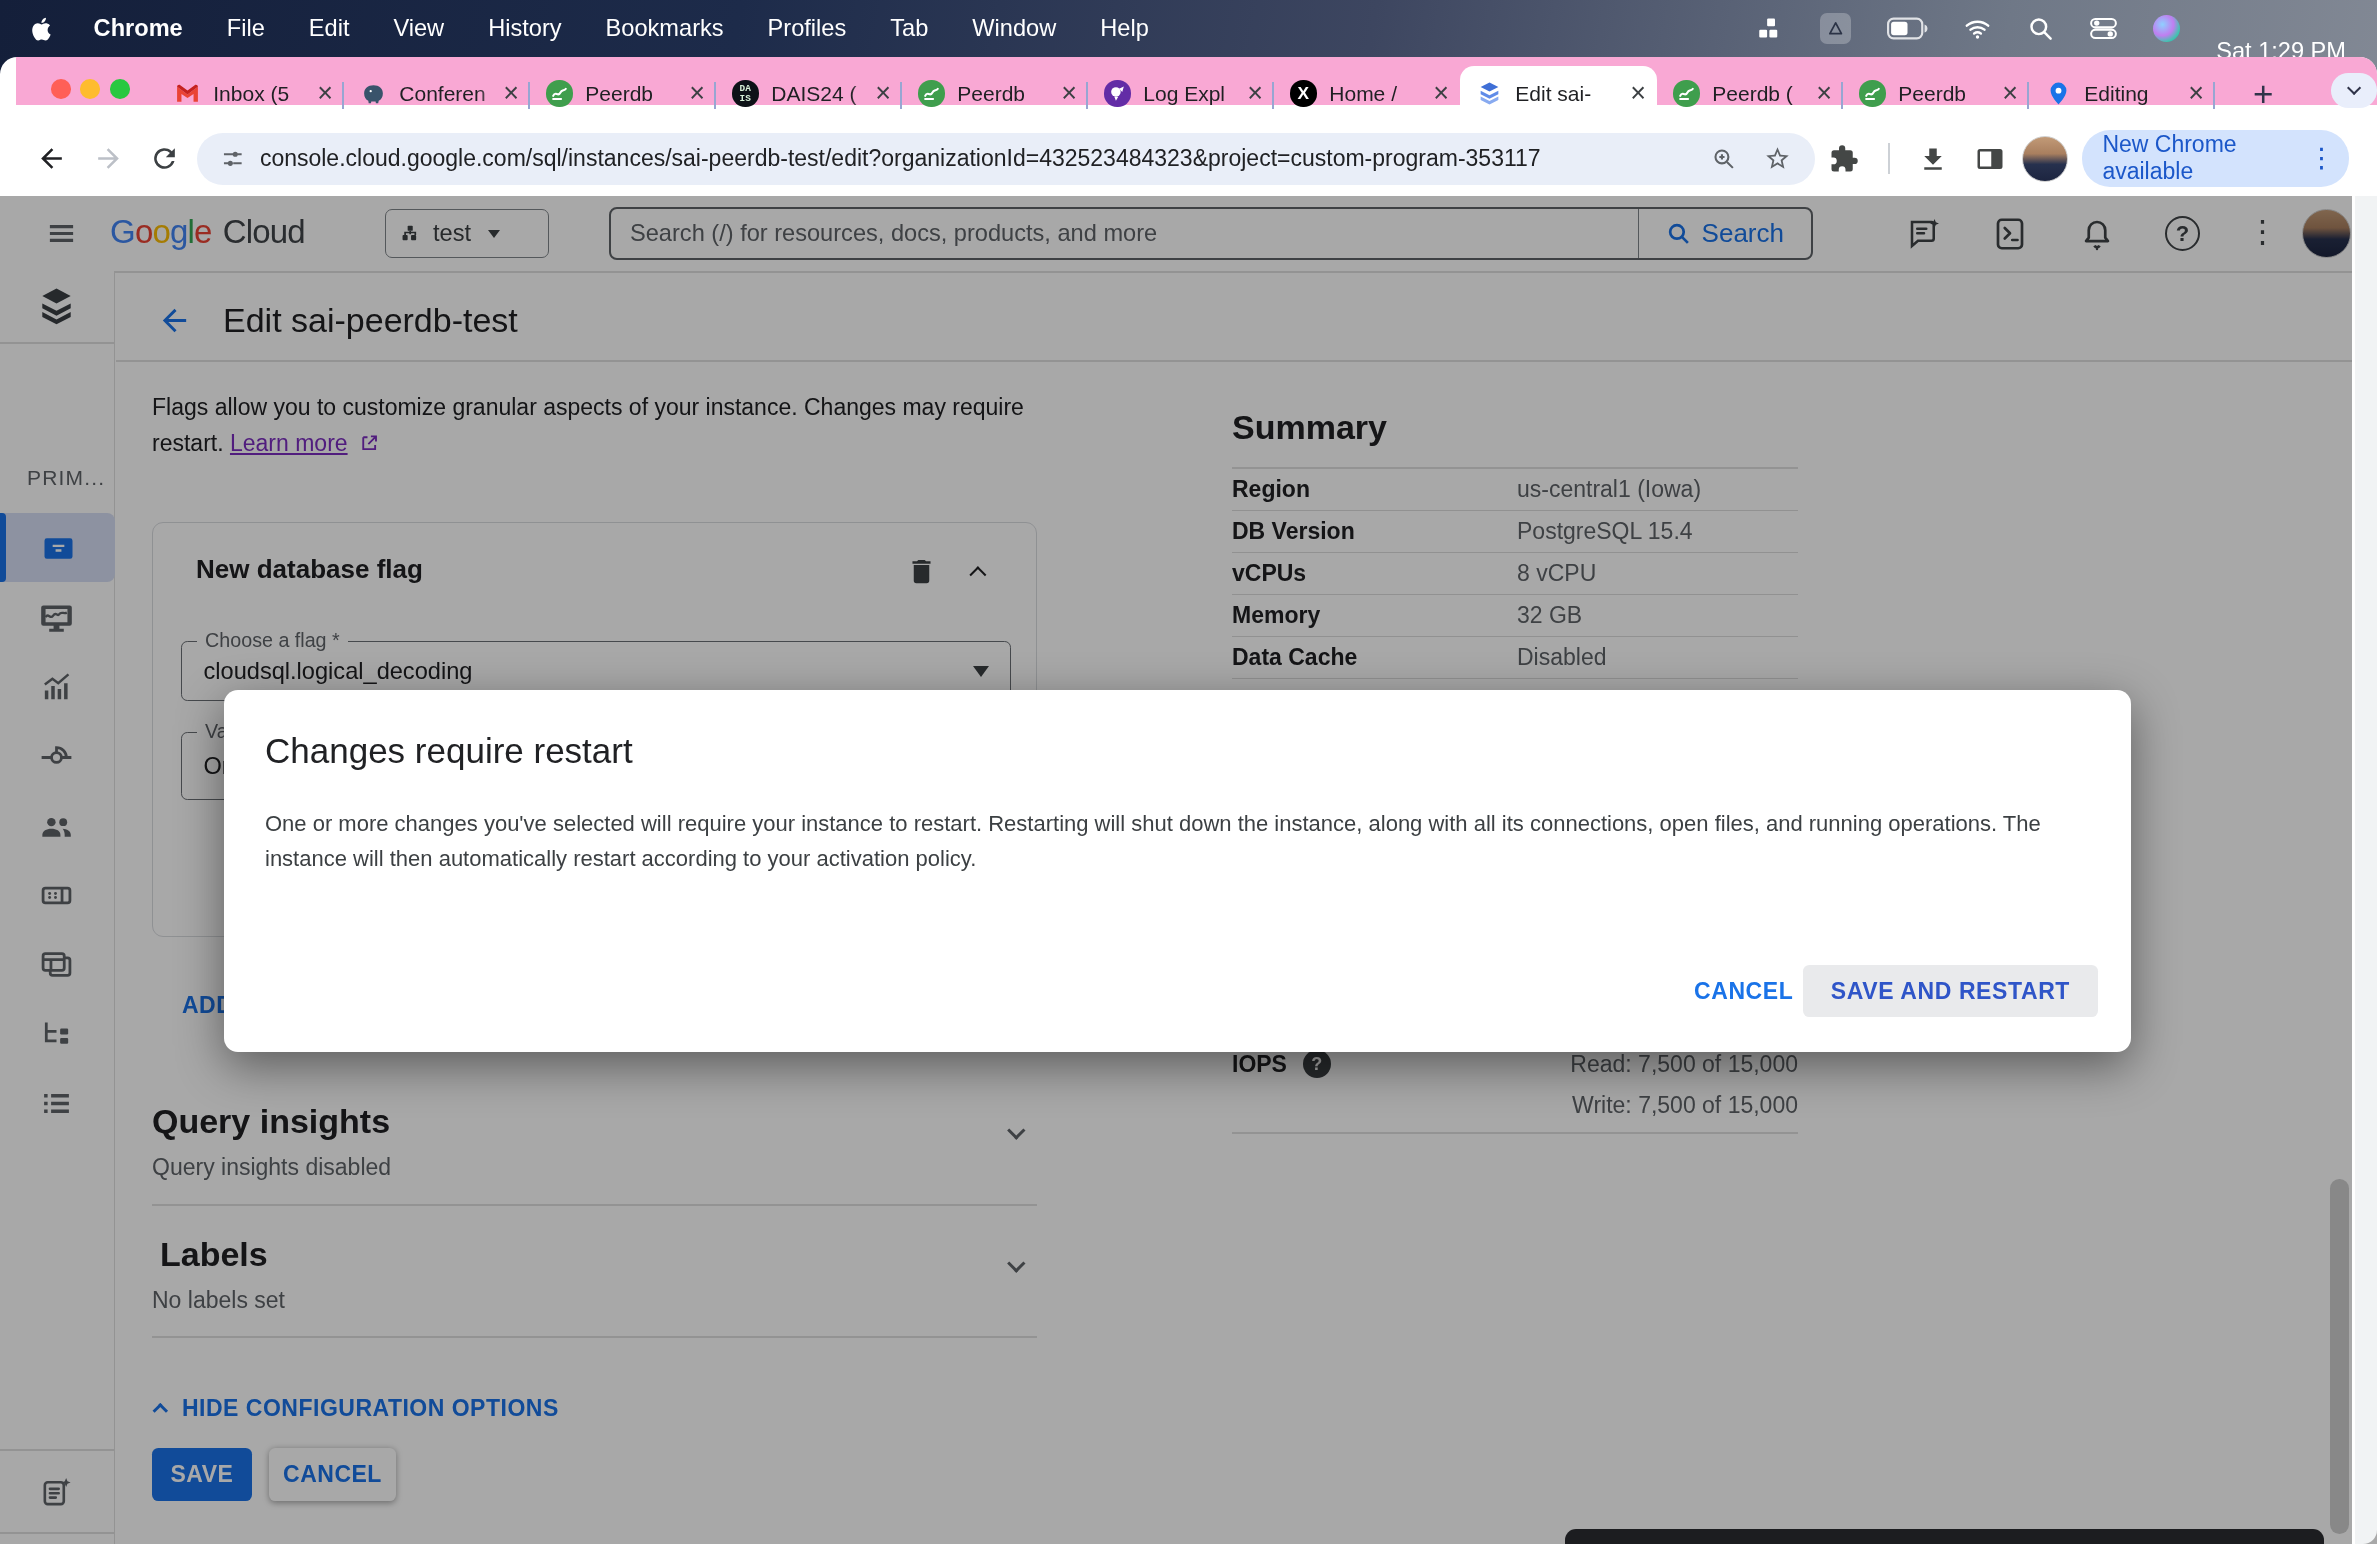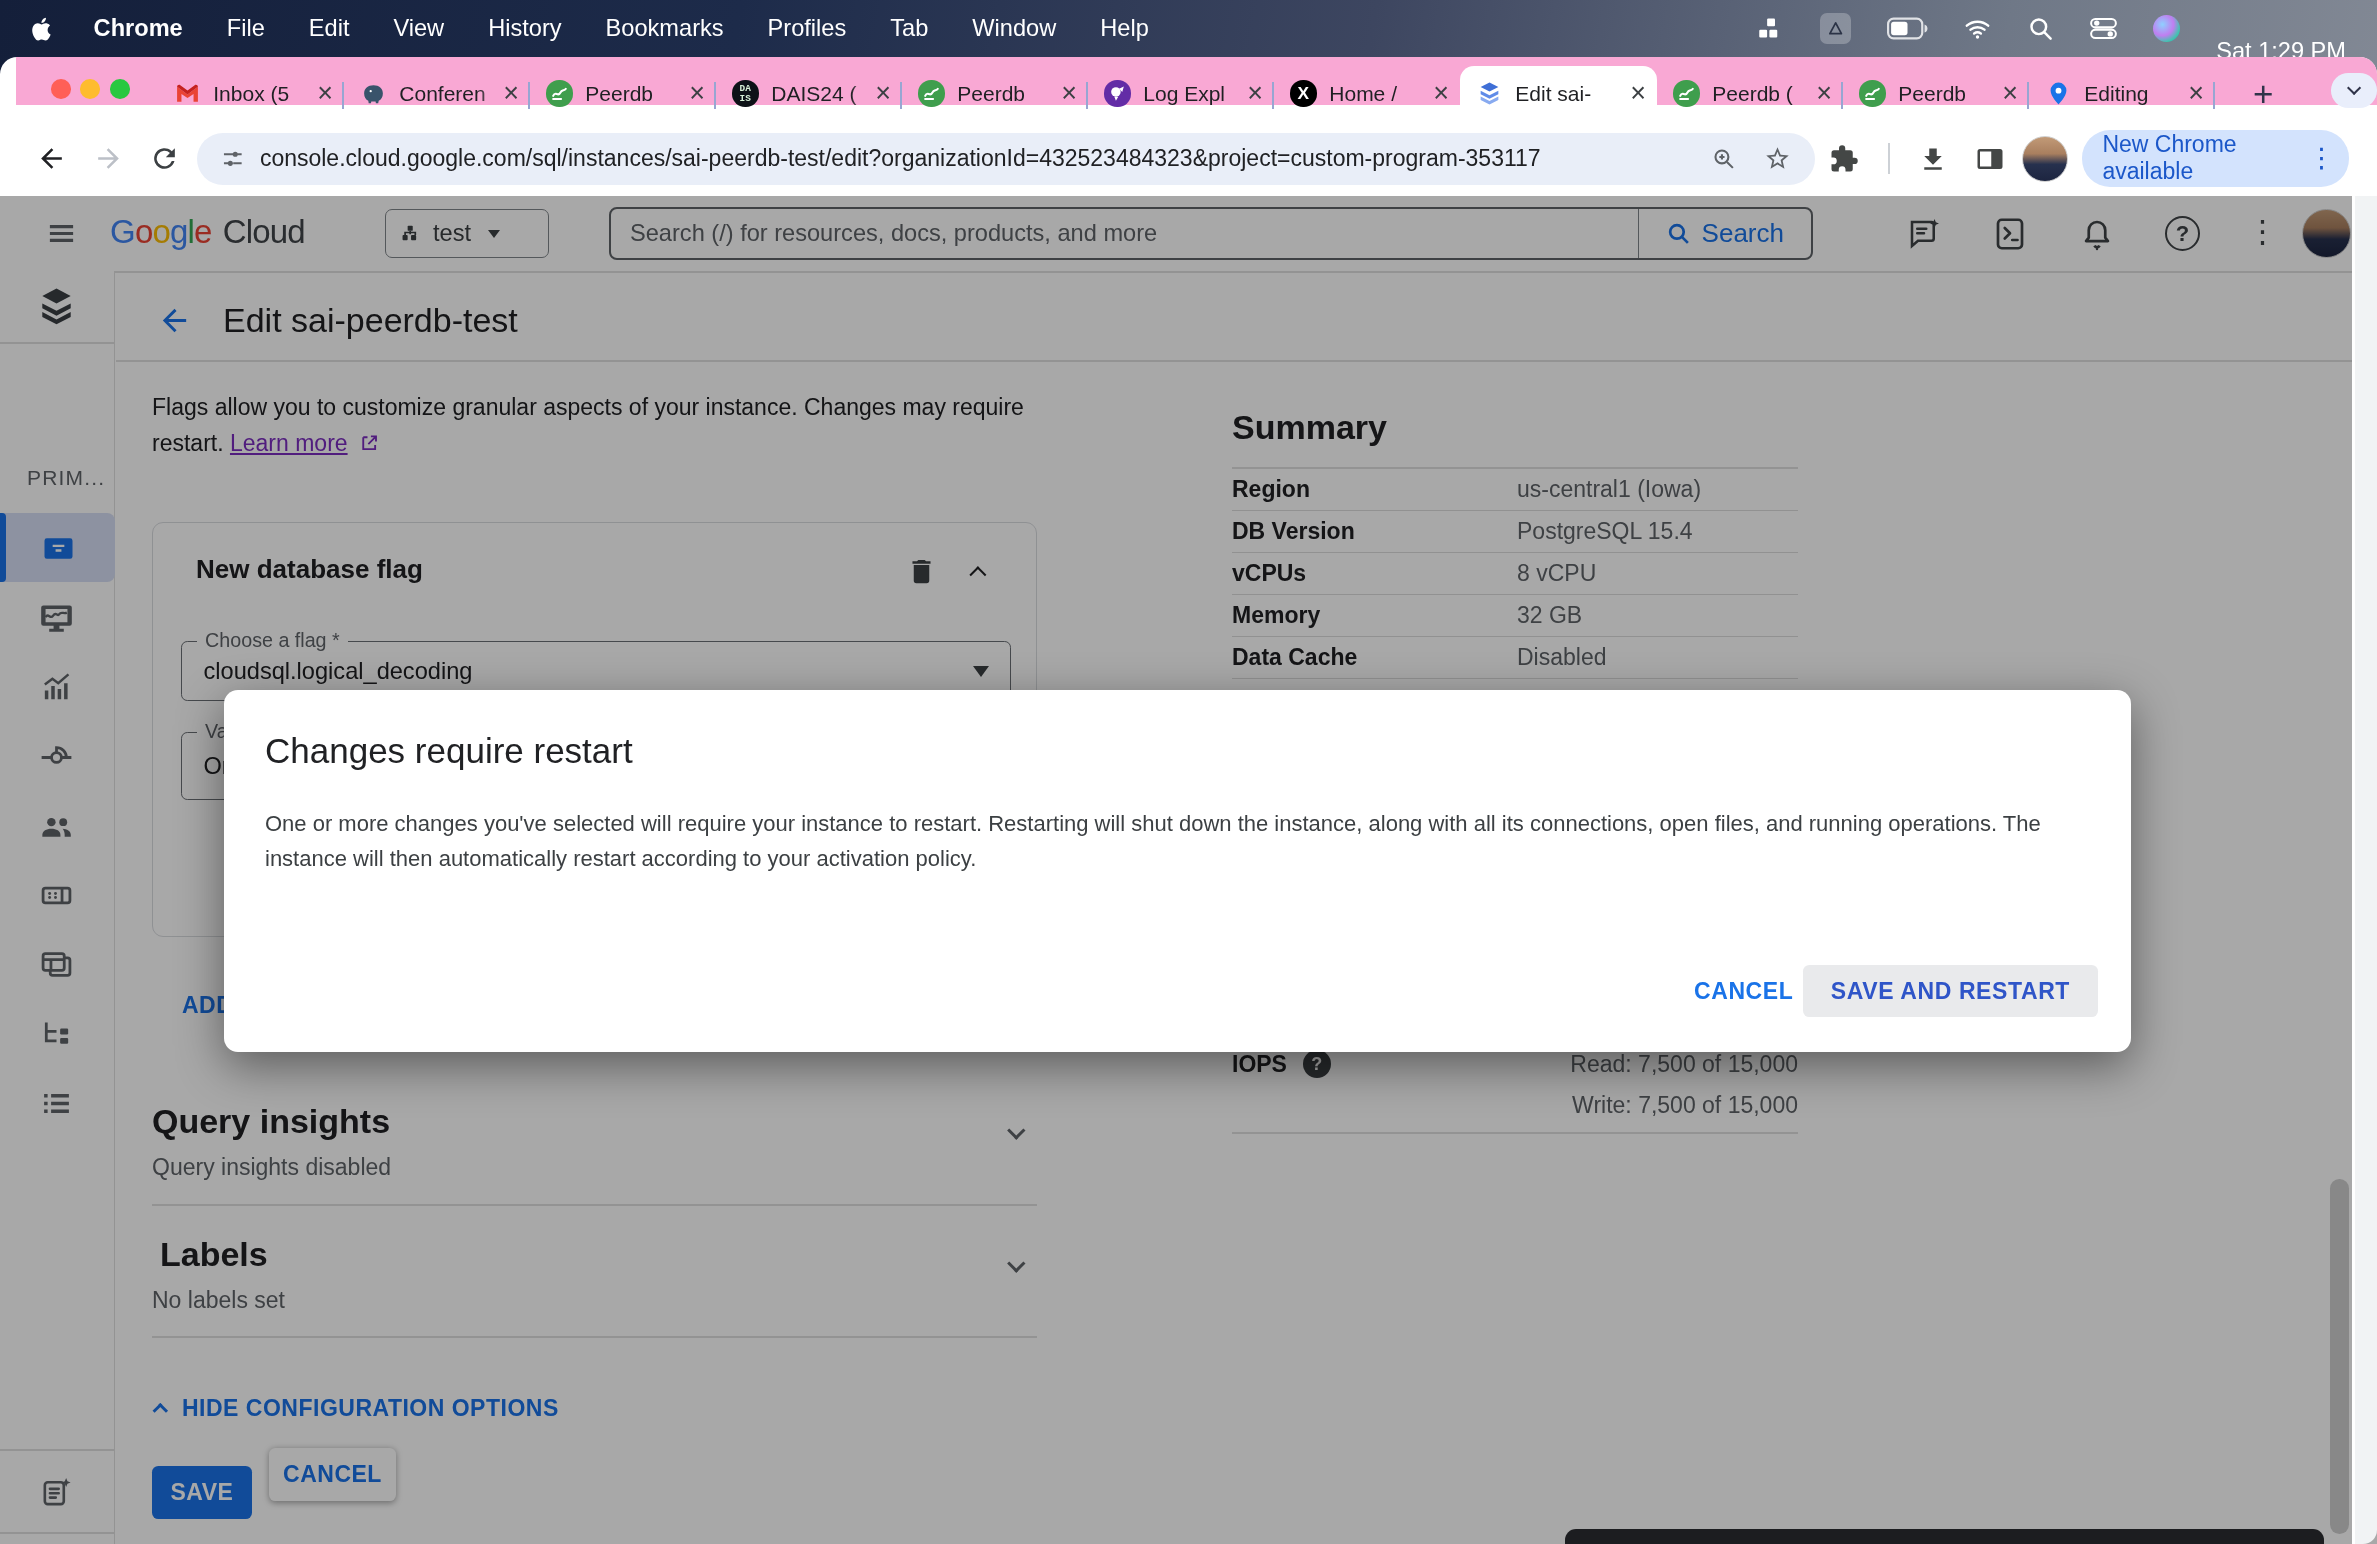--- a/index.html
+++ b/index.html
@@ -108,21 +108,21 @@
   
   .sec-title { font-size:34px; font-weight:700; color:#202124; }
   .sec-sub { font-size:23px; color:#5f6368; }
   .chev-big { display:inline-block; width:12.6px; height:12.6px; border-right:3.1px solid #5f6368; border-bottom:3.1px solid #5f6368; transform:rotate(45deg); }
 
   
   #hide-config { left:157px; top:1199px; display:flex; align-items:center; gap:14px; color:#1a73e8;
                  font-size:23px; font-weight:700; letter-spacing:0.5px; }
   .chev-up { display:inline-block; width:11px; height:11px; border-left:3.1px solid #1a73e8; border-top:3.1px solid #1a73e8; transform:rotate(45deg) translateY(3.1px); }
   #save-btn { left:152px; top:1252px; width:100px; height:53px; border-radius:6.3px; background:#1a73e8; color:#fff;
-              font-size:23px; font-weight:700; letter-spacing:0.5px; display:flex; align-items:center; justify-content:center;margin-top:18px; }
+              font-size:23px; font-weight:700; letter-spacing:0.5px; display:flex; align-items:center; justify-content:center; }
   #cancel-btn { left:269px; top:1252px; width:127px; height:53px; border-radius:6.3px; background:#fff; color:#1a73e8;
               font-size:23px; font-weight:700; letter-spacing:0.5px; display:flex; align-items:center; justify-content:center;
               box-shadow:0 1.6px 6.3px rgba(0,0,0,0.35); }
 
   
   #modal { left:224px; top:494px; width:1907px; height:362px; background:#fff; border-radius:14px; z-index:30;
            box-shadow:0 14px 47px rgba(0,0,0,0.45); }
   #modal-title { left:41px; top:41px; font-size:35px; color:#202124; }
   #modal-body { left:41px; top:116px; width:1836px; font-size:22px; line-height:35px; color:#3c4043; }
   #modal-cancel { right:314px; top:275px; height:52px; display:flex; align-items:center; padding:0 23.6px;

